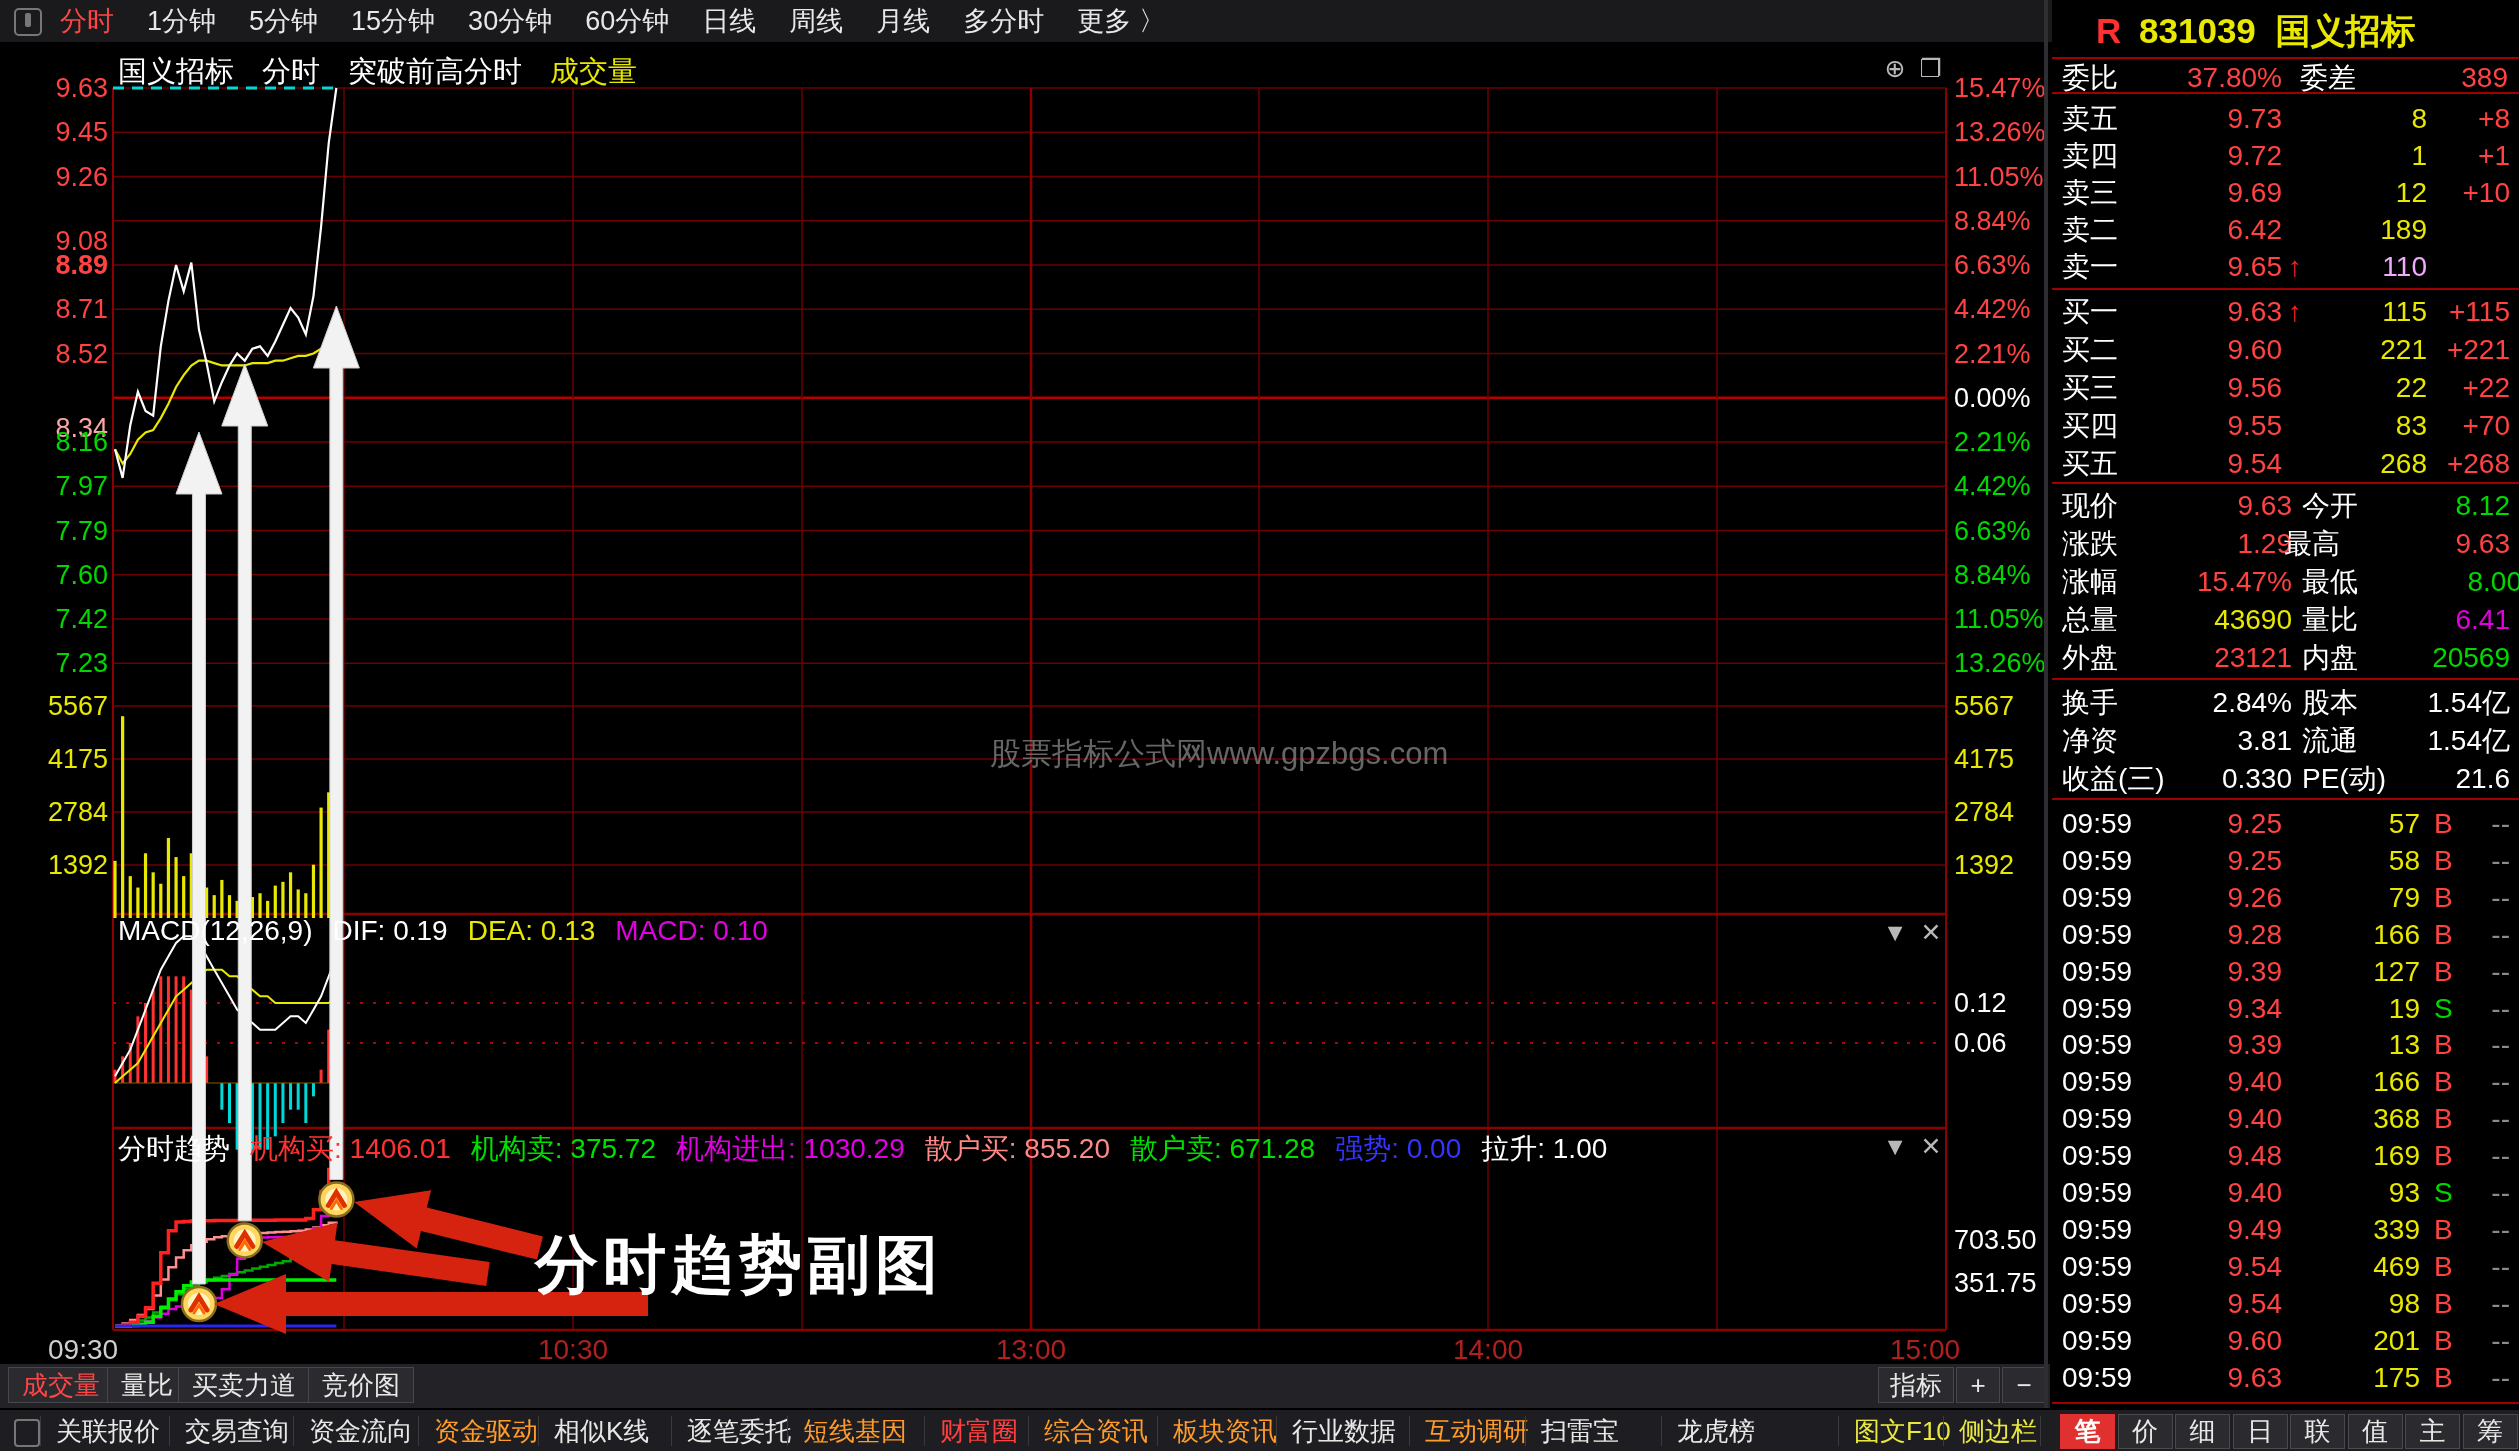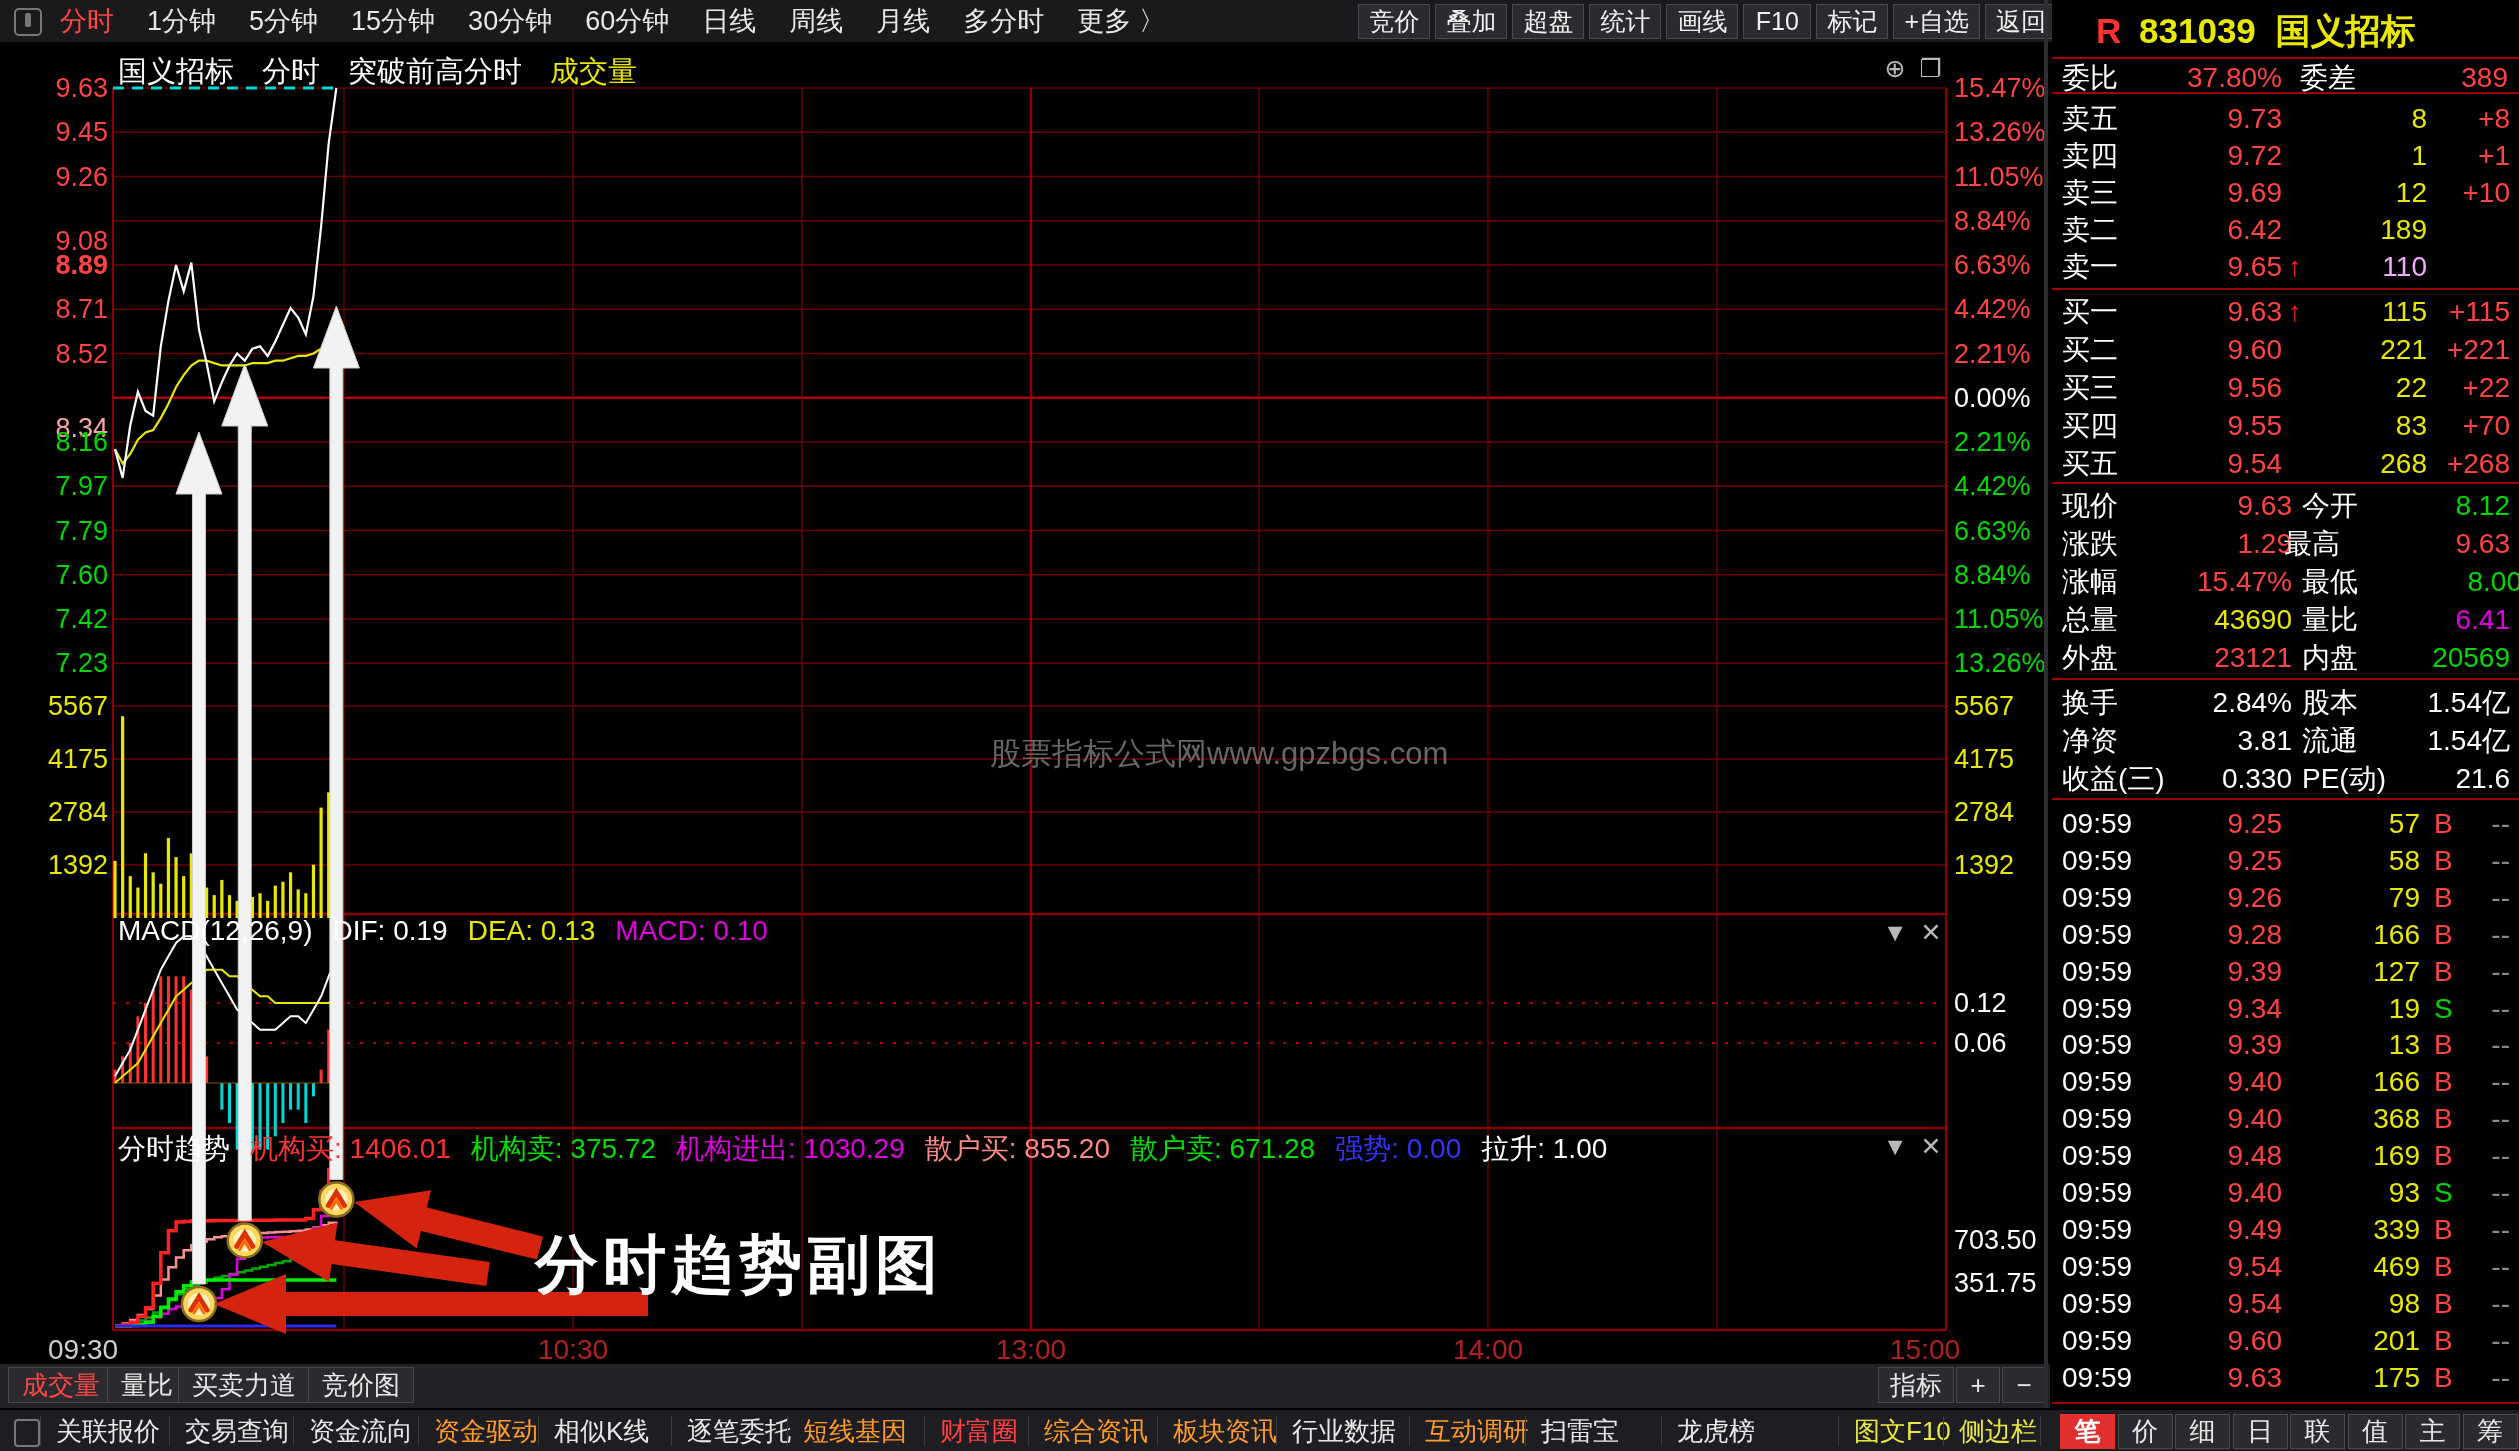--- a/index.html
+++ b/index.html
@@ -64,31 +64,20 @@
         <div class="tb-item">1分钟</div>
         <div class="tb-item">5分钟</div>
         <div class="tb-item">15分钟</div>
         <div class="tb-item">30分钟</div>
         <div class="tb-item">60分钟</div>
         <div class="tb-item">日线</div>
         <div class="tb-item">周线</div>
         <div class="tb-item">月线</div>
         <div class="tb-item">多分时</div>
         <div class="tb-item">更多 〉</div>
-      </div>
-    <div id="topbar-btns">
-        <div class="tb-btn">竞价</div>
-        <div class="tb-btn">叠加</div>
-        <div class="tb-btn">超盘</div>
-        <div class="tb-btn">统计</div>
-        <div class="tb-btn">画线</div>
-        <div class="tb-btn">F10</div>
-        <div class="tb-btn">标记</div>
-        <div class="tb-btn">+自选</div>
-        <div class="tb-btn">返回</div>
       </div>
   </div>
 
   <div id="chart-header">
     <span>国义招标</span>
     <span>分时</span>
     <span>突破前高分时</span>
     <span class="yellow">成交量</span>
   </div>
 

